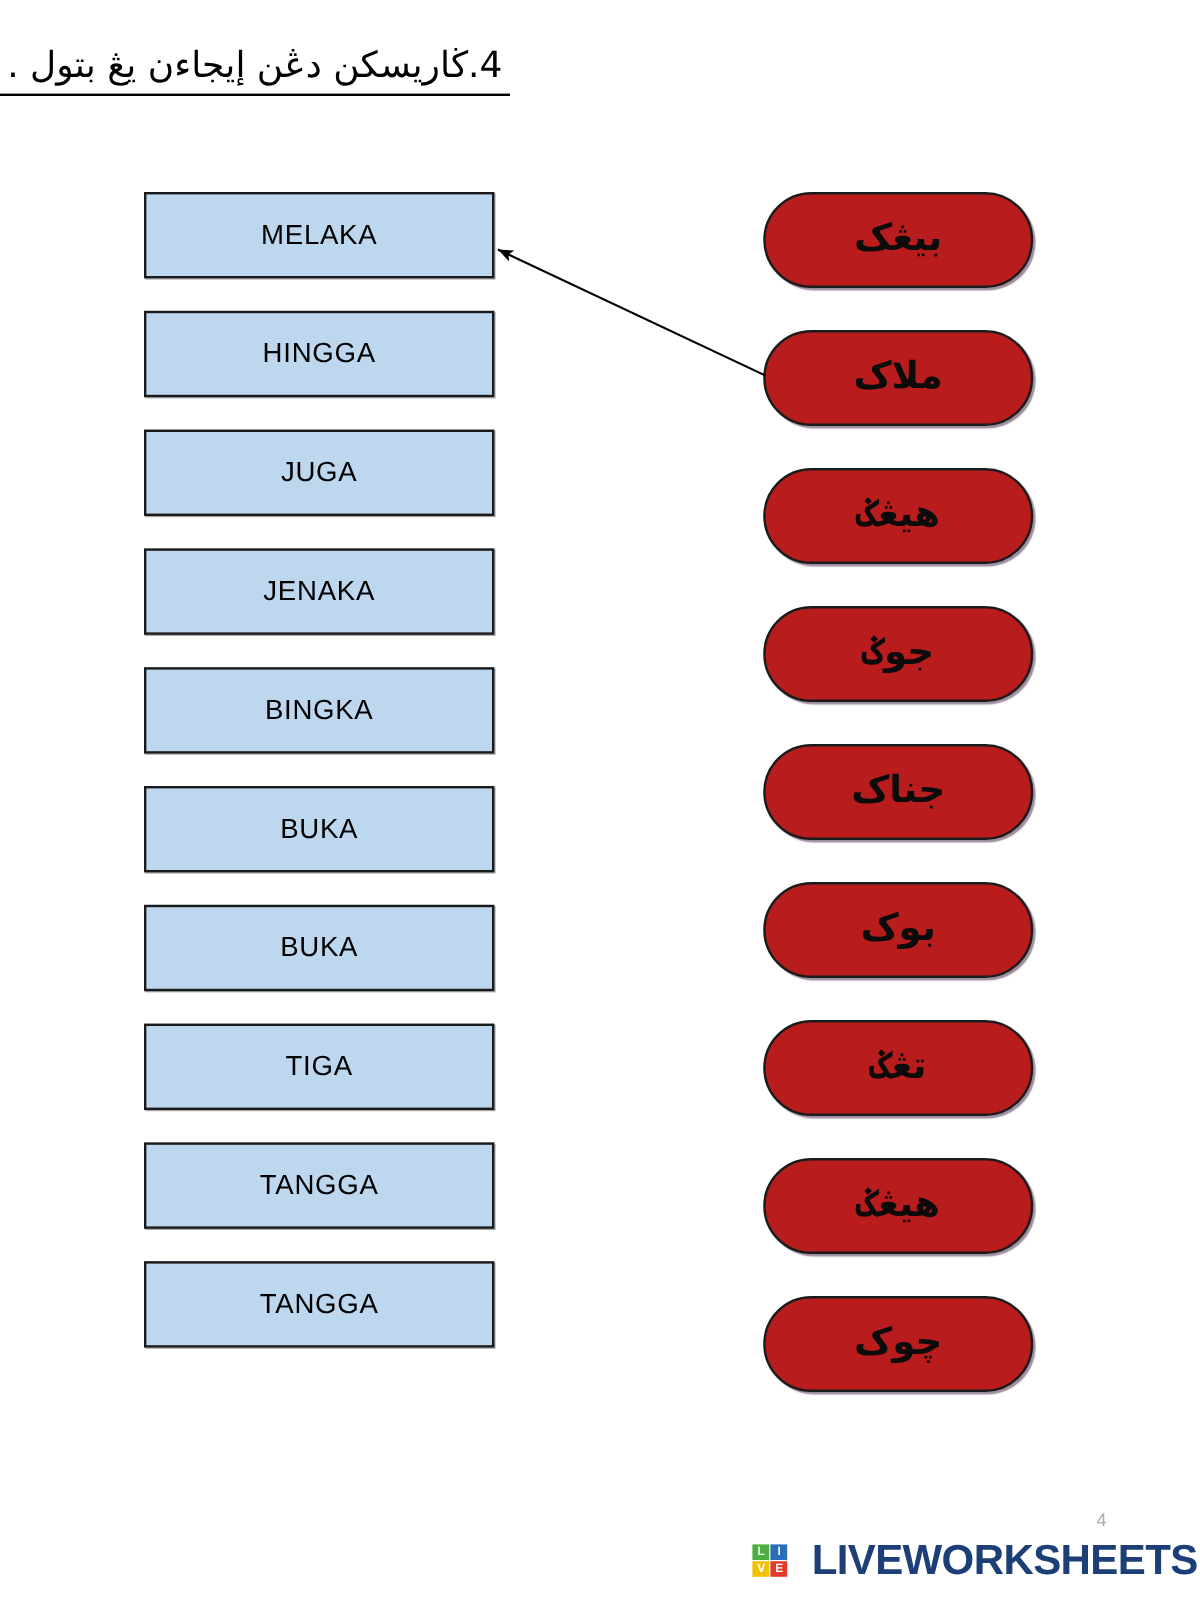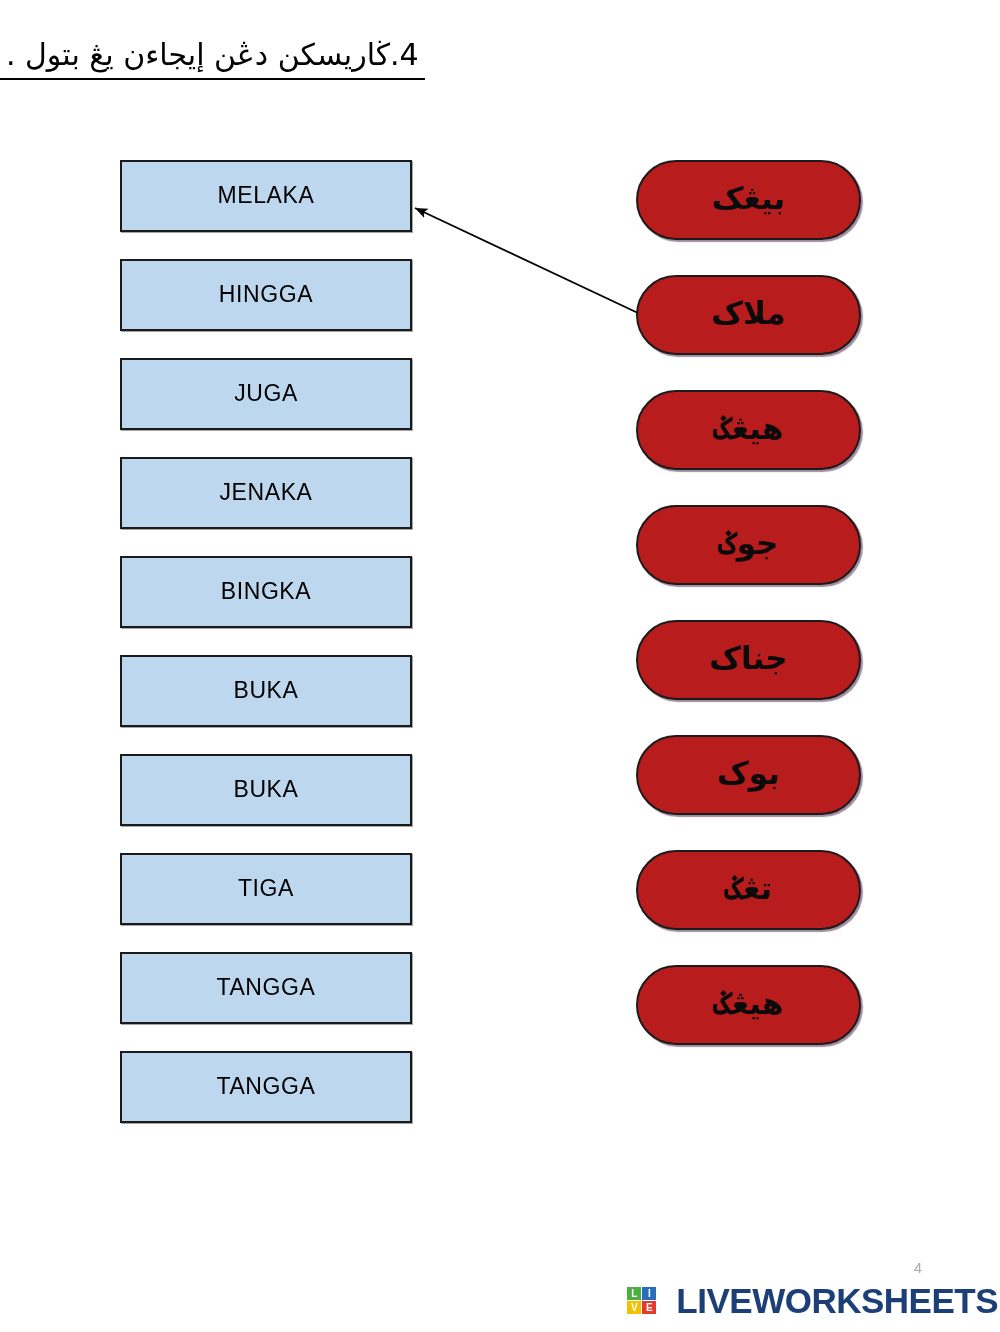--- a/index.html
+++ b/index.html
@@ -214,20 +214,23 @@
   </div>
   <div class="jawi-pill">
     <span class="jawi-label">بوک</span>
   </div>
   <div class="jawi-pill">
     <span class="jawi-label">تڠݢ</span>
   </div>
   <div class="jawi-pill">
     <span class="jawi-label">هيڠݢ</span>
   </div>
+  <div class="jawi-pill">
+    <span class="jawi-label">چوک</span>
+  </div>
 </div>
 
 <svg id="connector-layer" viewBox="0 0 1000 1332">
   <defs>
     <marker id="arrow-head" markerWidth="9" markerHeight="9" refX="7" refY="3.2" orient="auto" markerUnits="strokeWidth">
       <path d="M7,3.2 L0,0.4 L1.6,3.2 L0,6 Z" fill="#000000"></path>
     </marker>
   </defs>
   <line x1="638" y1="313" x2="415" y2="208" stroke="#000000" stroke-width="1.8" marker-end="url(#arrow-head)"></line>
 </svg>

